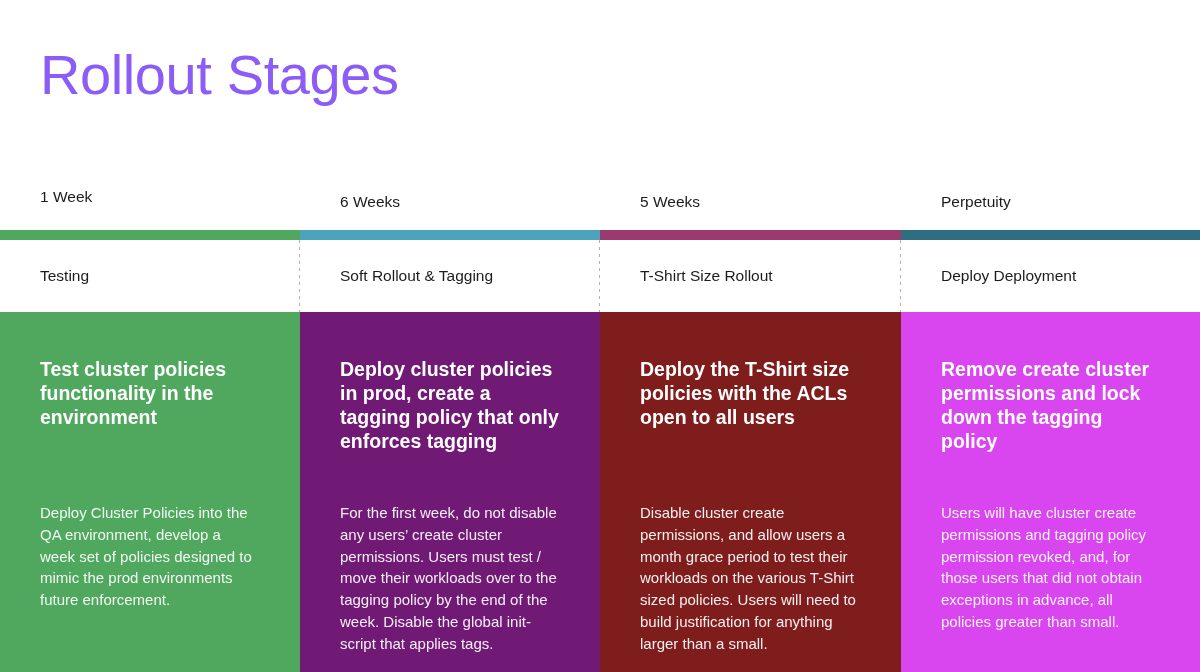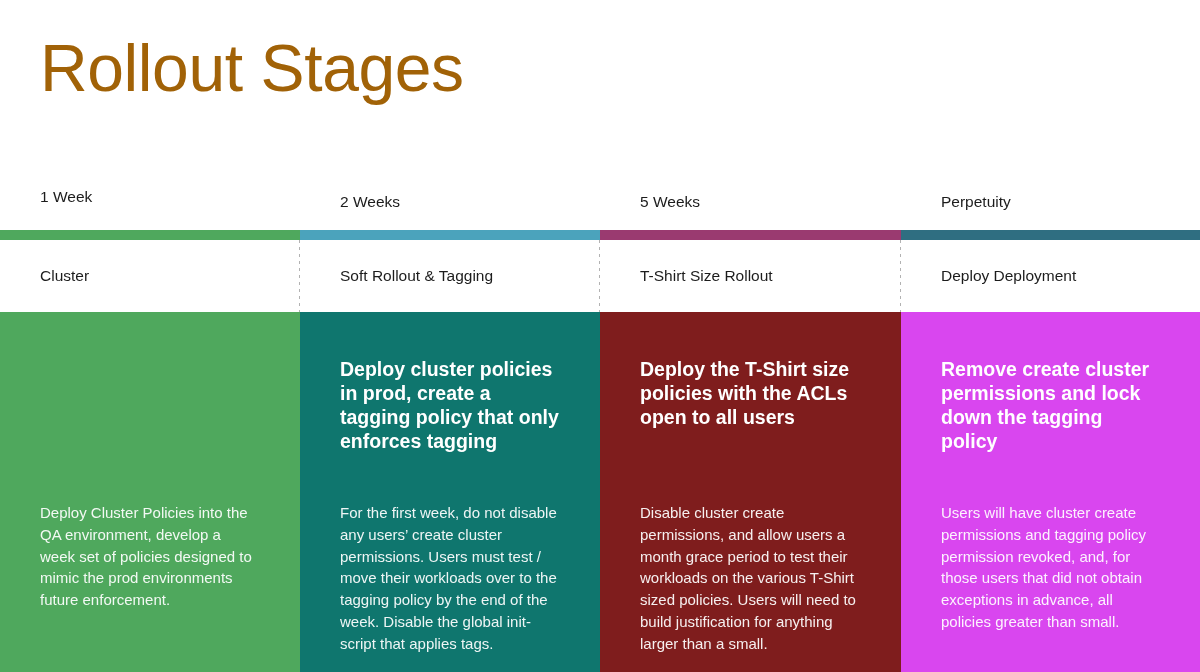--- a/index.html
+++ b/index.html
@@ -17,25 +17,25 @@
     width: 1200px;
     height: 672px;
     overflow: hidden;
     background: #ffffff;
   }
 
   
   .slide-title {
     position: absolute;
     left: 40px;
-    top: 32px;
-    font-size: 66px;
+    top: 44px;
+    font-size: 56px;
     line-height: 1.1;
     font-weight: 300;
-    color: #a16207;
+    color: #8b5cf6;
     letter-spacing: -0.4px;
     white-space: nowrap;
   }
 
   
   .col {
     position: absolute;
     top: 0;
     height: 672px;
   }
@@ -142,34 +142,35 @@
 <body style="background-color: rgb(255, 255, 255);">
 
 <div id="slide">
 
   <div class="slide-title">Rollout Stages</div>
 
   <div class="col col-0">
     <div class="duration">1 Week</div>
     <div class="accent-bar" style="background-color: rgb(79, 168, 93);"></div>
     <div class="stage-band">
-      <div class="stage-name">Cluster</div>
+      <div class="stage-name">Testing</div>
     </div>
     <div class="panel" style="background-color: rgb(79, 168, 93);">
+      <p class="panel-headline">Test cluster policies functionality in the environment</p>
       <p class="panel-body">Deploy Cluster Policies into the QA environment, develop a week set of policies designed to mimic the prod environments future enforcement.</p>
     </div>
   </div>
 
   <div class="col col-1">
-    <div class="duration">2 Weeks</div>
+    <div class="duration">6 Weeks</div>
     <div class="accent-bar" style="background-color: rgb(75, 163, 188);"></div>
     <div class="stage-band">
       <div class="stage-name">Soft Rollout &amp; Tagging</div>
     </div>
-    <div class="panel" style="background-color: #0f766e;">
+    <div class="panel" style="background-color: #701a75;">
       <p class="panel-headline">Deploy cluster policies in prod, create a tagging policy that only enforces tagging</p>
       <p class="panel-body">For the first week, do not disable any users’ create cluster permissions. Users must test / move their workloads over to the tagging policy by the end of the week. Disable the global init-script that applies tags.</p>
     </div>
   </div>
 
   <div class="col col-2">
     <div class="duration">5 Weeks</div>
     <div class="accent-bar" style="background-color: rgb(154, 58, 112);"></div>
     <div class="stage-band">
       <div class="stage-name">T-Shirt Size Rollout</div>

